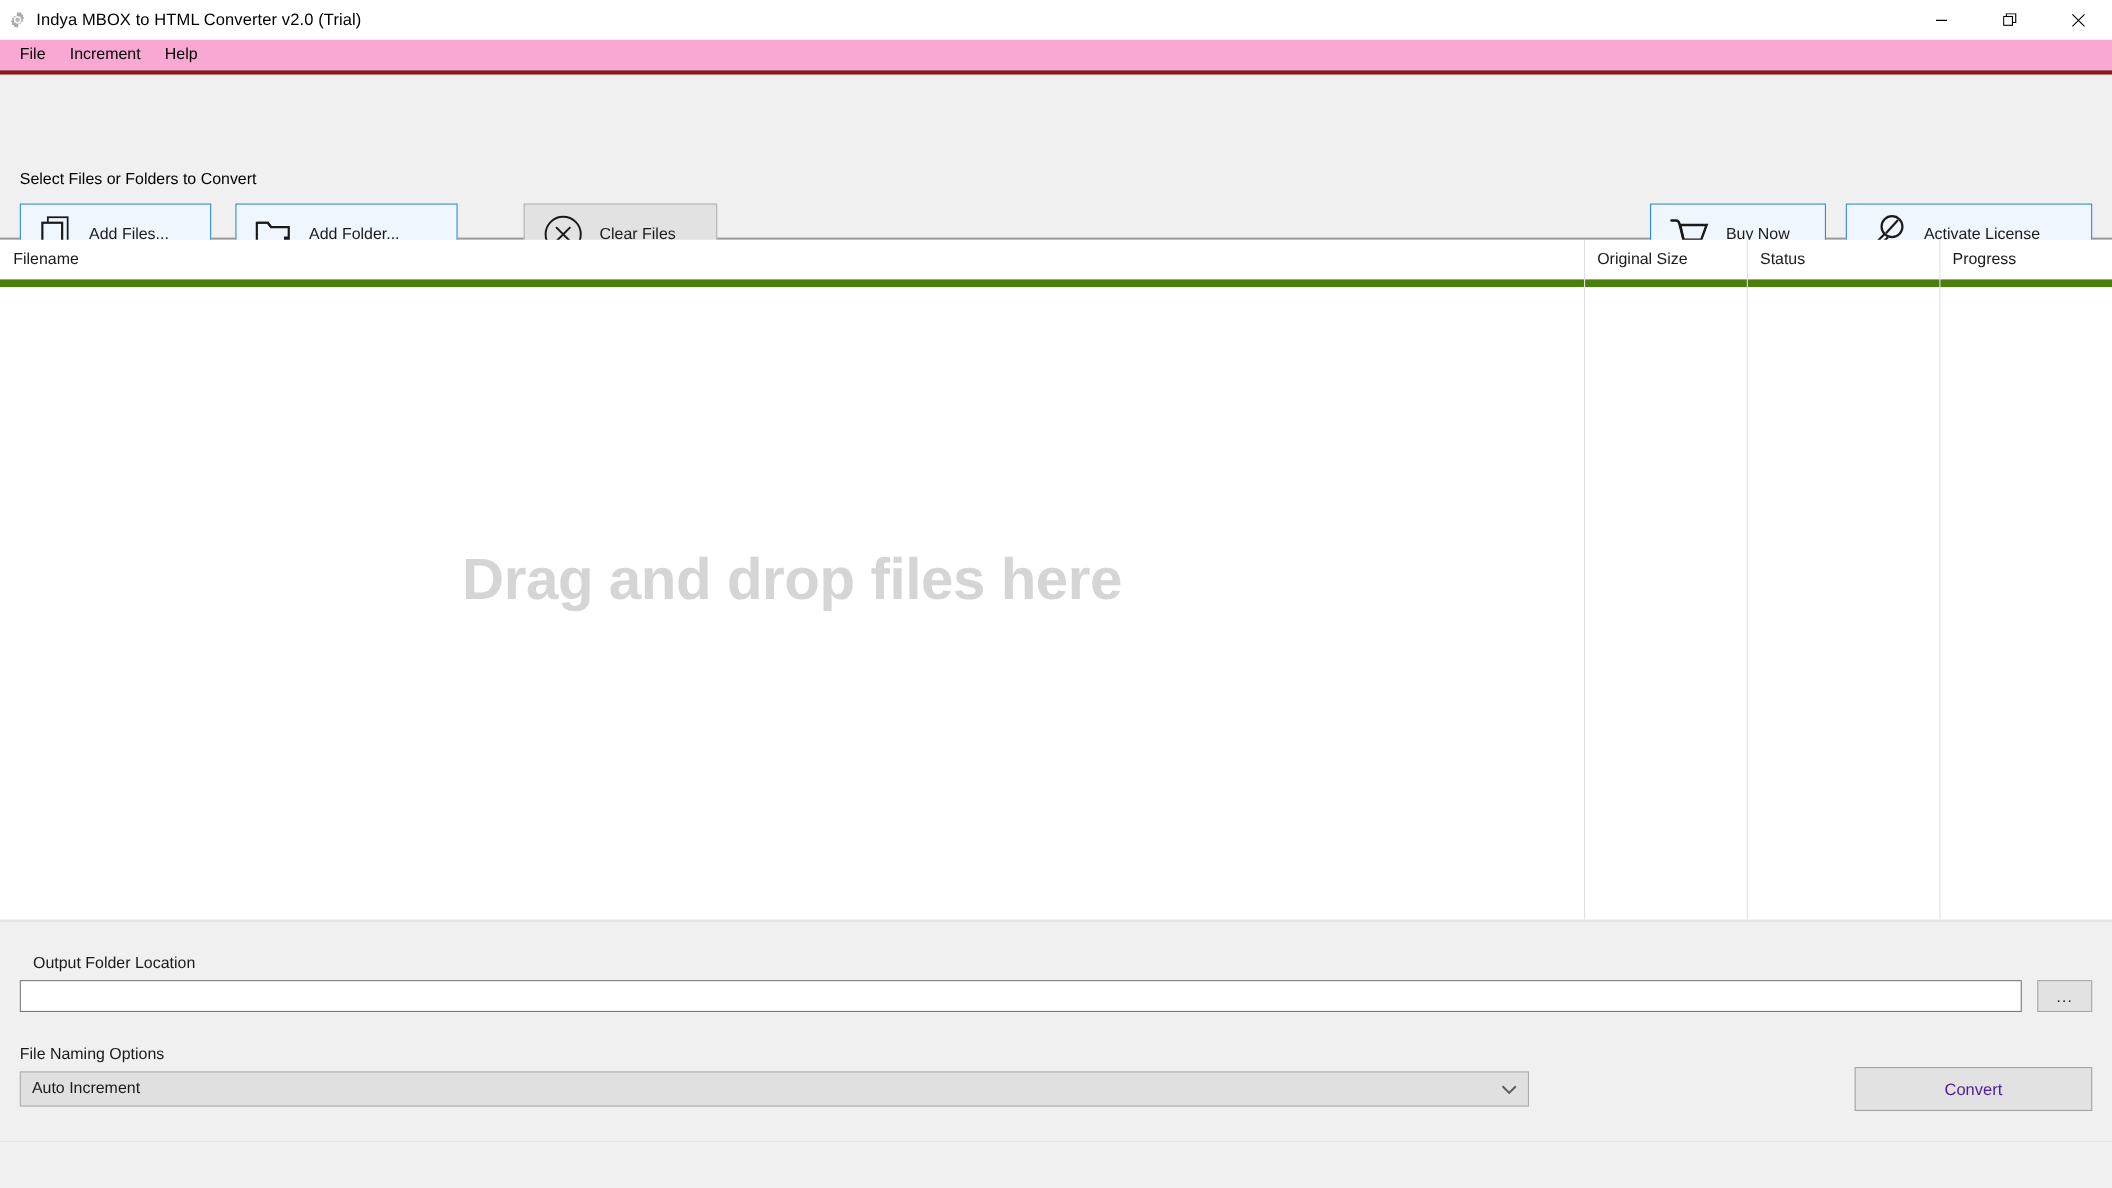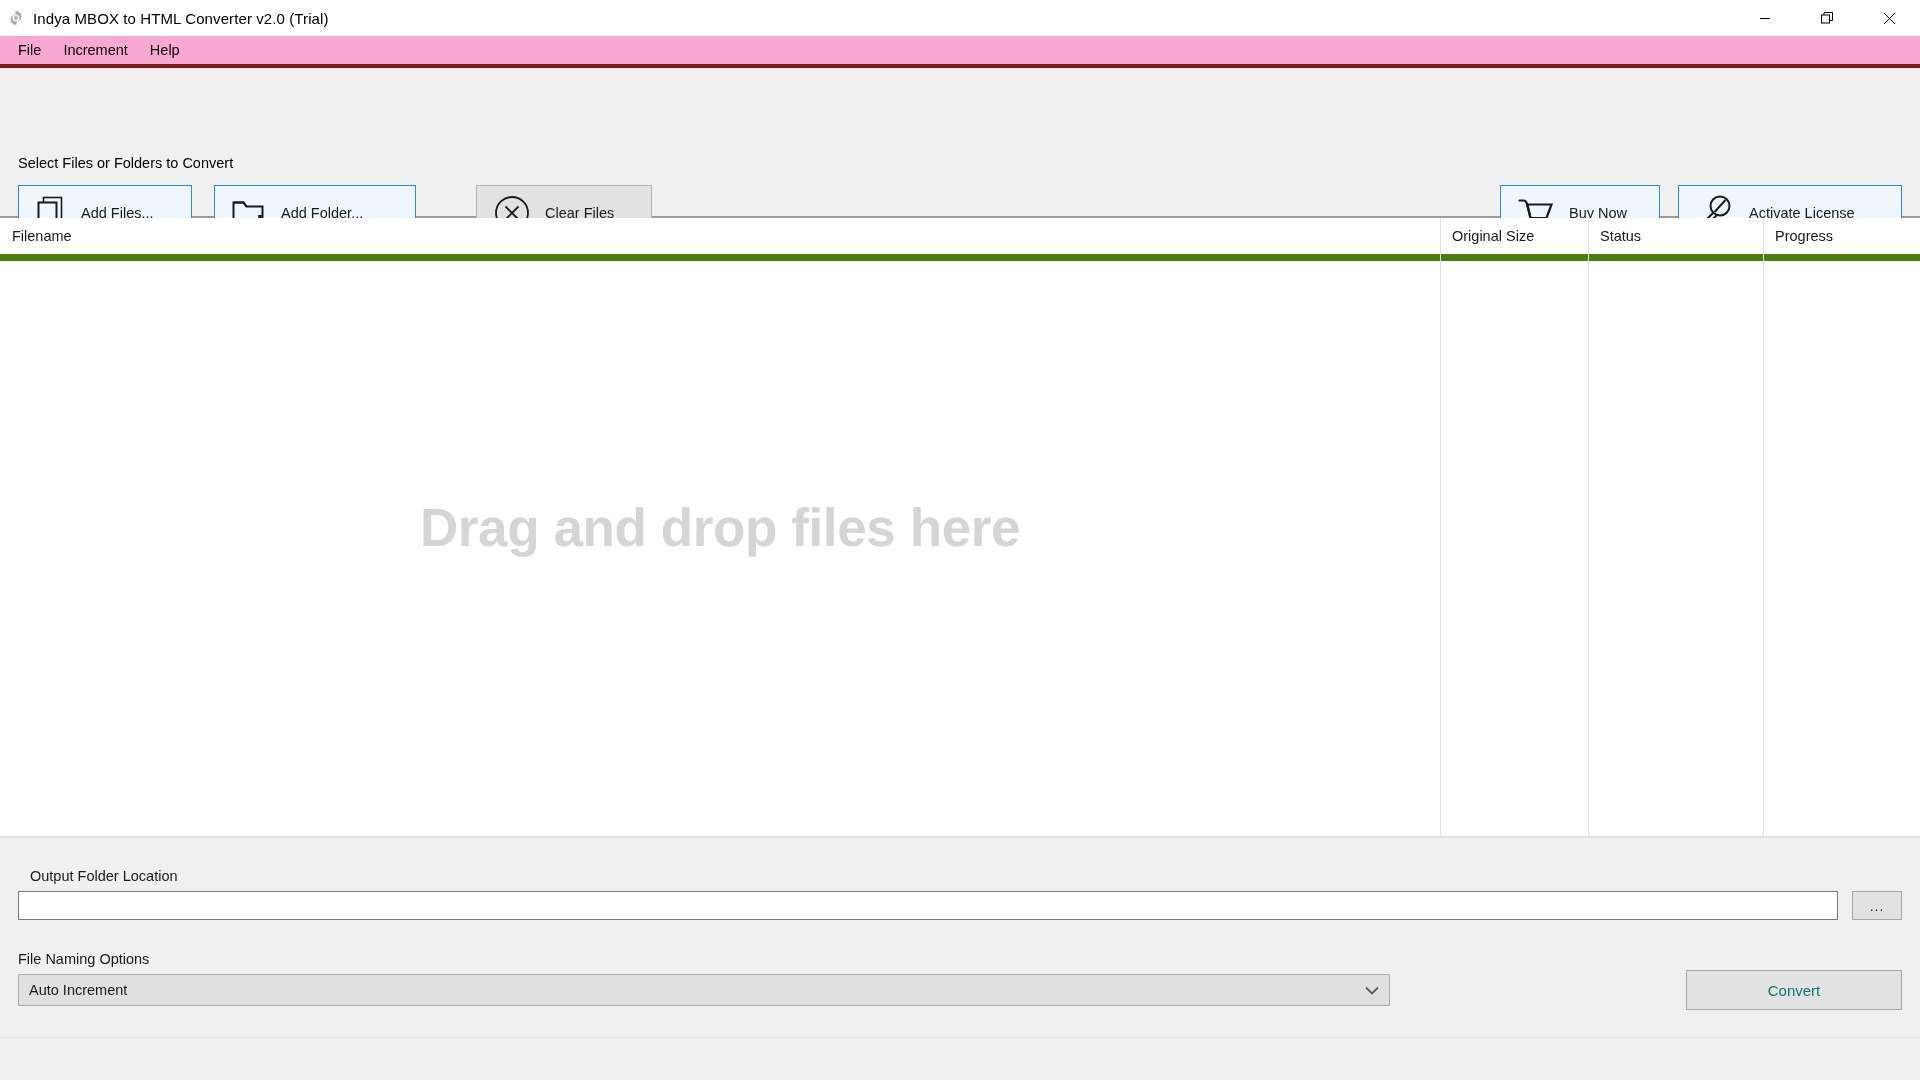--- a/index.html
+++ b/index.html
@@ -279,21 +279,21 @@
     top: 132px;
     width: 216px;
     height: 40px;
     background: #e2e2e2;
     border: 1px solid #a5a5a5;
     box-sizing: border-box;
     display: flex;
     align-items: center;
     justify-content: center;
     font-size: 15px;
-    color: #0f766e;
+    color: #4c1d95;
     cursor: default;
   }
 
   
   .statusbar {
     height: 42px;
     min-height: 42px;
     background: #f0f0f0;
     border-top: 1px solid #e4e4e4;
     display: flex;

